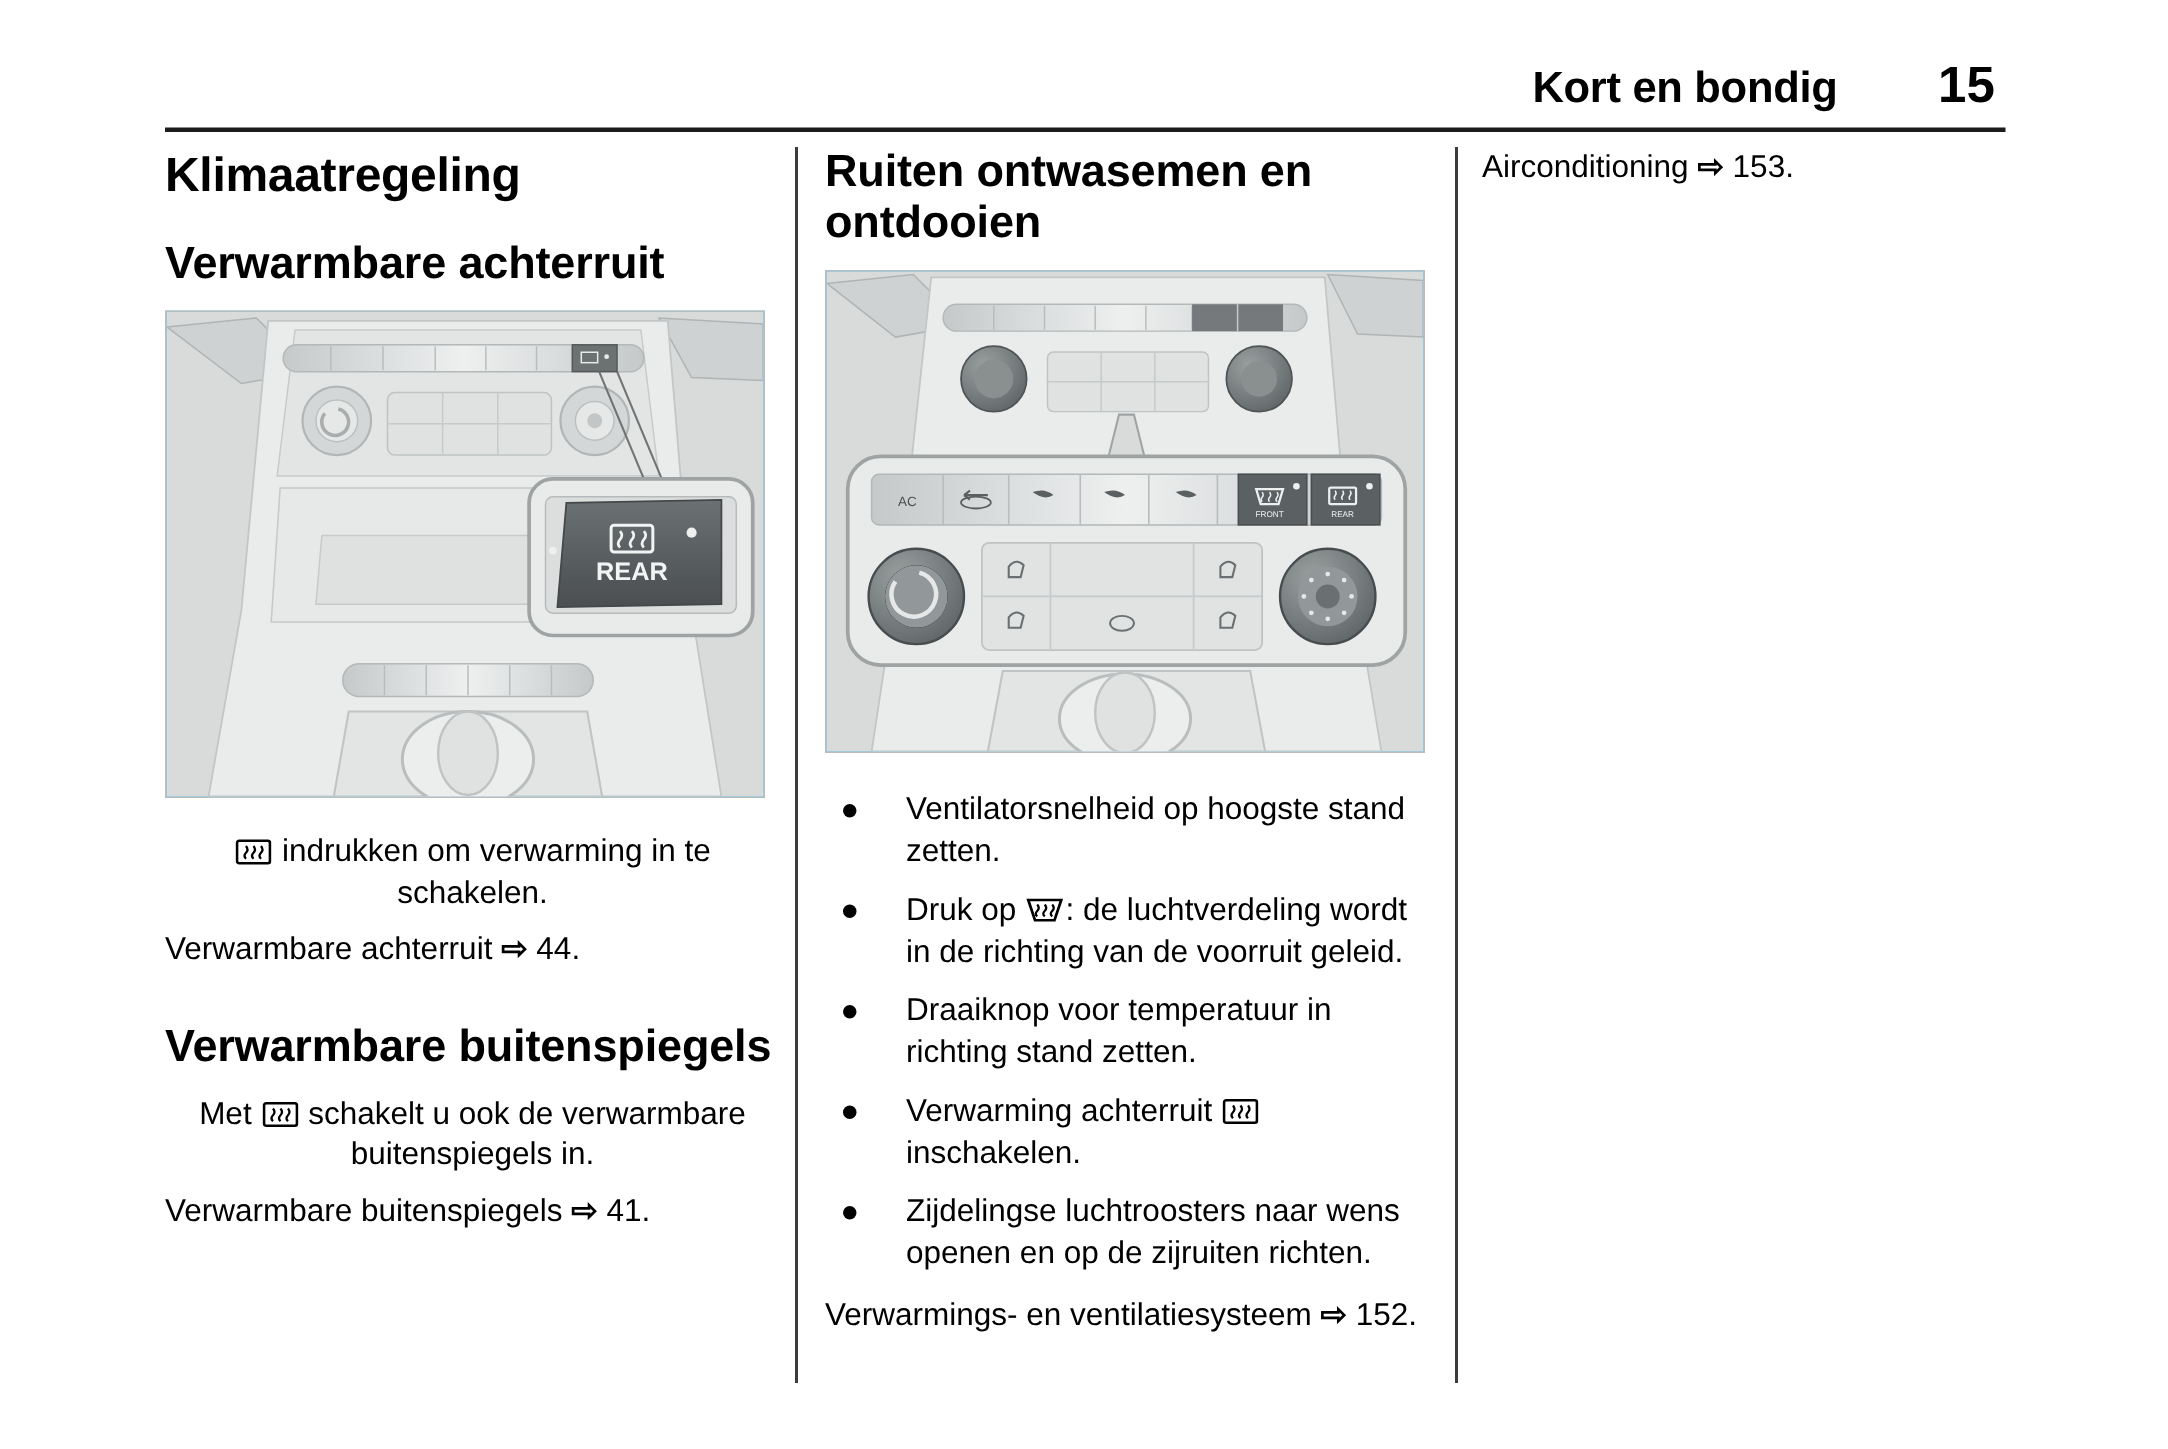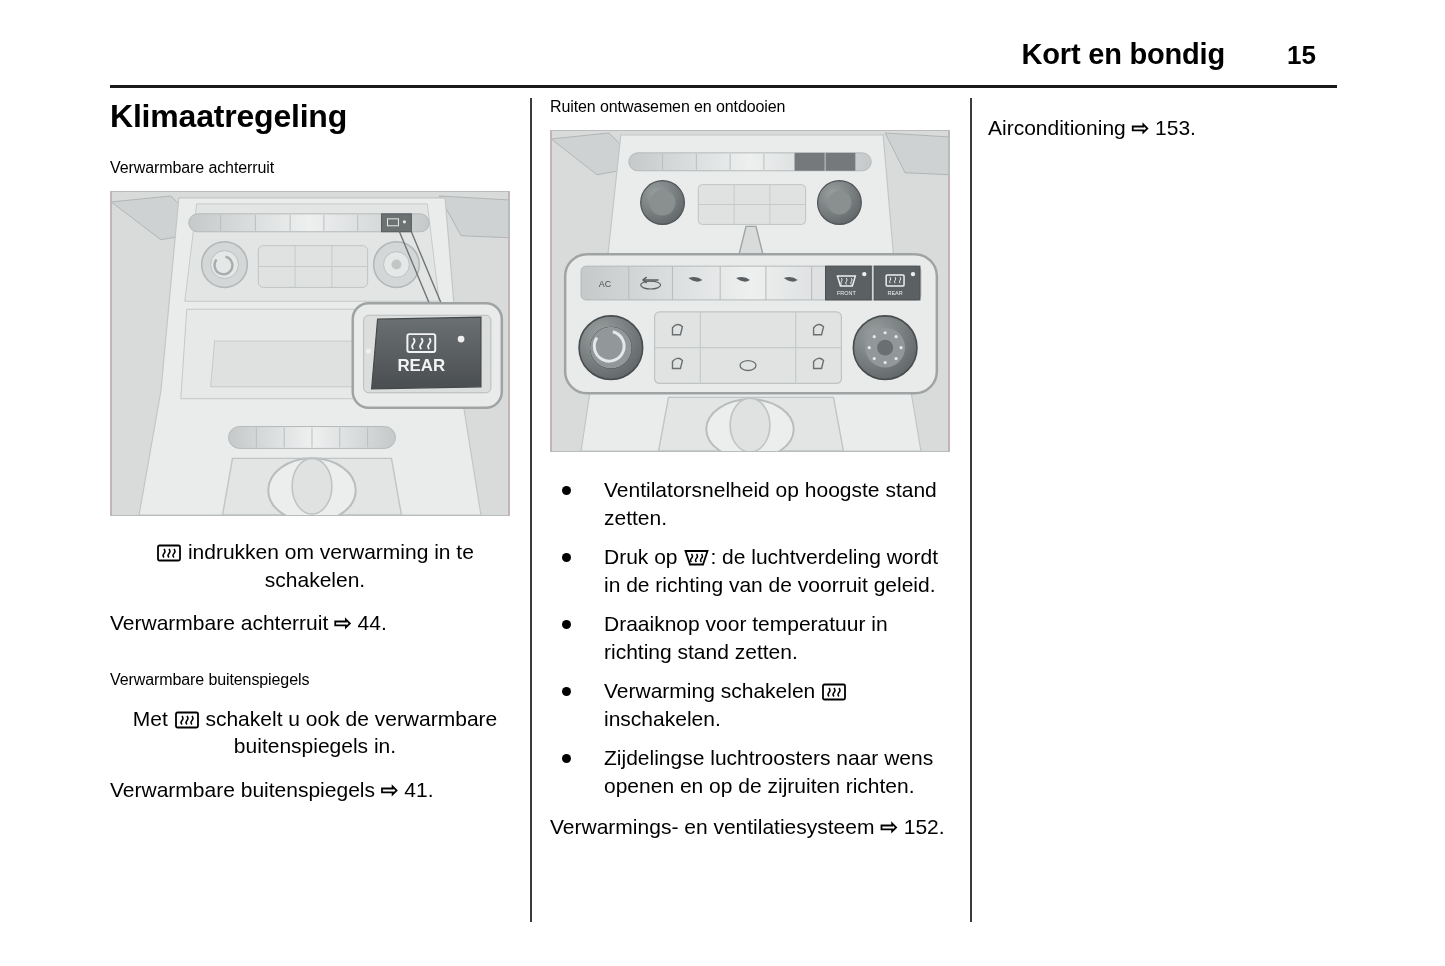--- a/index.html
+++ b/index.html
@@ -26,24 +26,24 @@
     justify-content: flex-end;
   }
   .header-title {
     font-size: 29px;
     font-weight: bold;
     letter-spacing: -0.2px;
     margin-right: 62px;
     margin-left: 22px;
   }
   .header-pagenum {
-    font-size: 26px;
+    font-size: 34px;
     font-weight: bold;
     min-width: 48px;
-    text-align: left;
+    text-align: center;
   }
   .header-rule {
     position: absolute;
     left: 110px; top: 85px;
     width: 1227px; height: 3px;
     background: #1b1b1b;
   }
 
   
   .columns {
@@ -70,31 +70,31 @@
   .divider-2 { left: 860px; }
 
   
   h1.section-title {
     font-size: 32px;
     font-weight: bold;
     margin: 0 0 24px 0;
     letter-spacing: -0.2px;
   }
   h2.sub-title {
-    font-size: 16px;
-    font-weight: normal;
+    font-size: 30px;
+    font-weight: bold;
     margin: 0 0 14px 0;
     letter-spacing: -0.1px;
   }
   h2.sub-title.spaced { margin-top: 34px; }
 
   p.body-text {
     font-size: 21px;
     line-height: 1.31;
-    margin: 16px 0 16px 0;
+    margin: 0 0 16px 0;
   }
   p.body-text.tight { margin-bottom: 10px; text-align: center; }
 
   .ref-arrow {
     font-size: 21px;
     font-weight: bold;
   }
 
   
   ul.bullet-list {
@@ -121,21 +121,21 @@
   .icon-inline {
     display: inline-block;
     vertical-align: -3px;
     margin: 0 1px;
   }
   .icon-inline svg { display: block; }
 
   
   .figure {
     position: relative;
-    background: #b91c1c;
+    background: #7dd3fc;
     border: 1px solid #b8bcbc;
     overflow: hidden;
   }
   .fig-left { width: 400px; height: 325px; margin-bottom: 22px; }
   .fig-mid  { width: 400px; height: 322px; margin-bottom: 24px; }
   .figure svg { display: block; width: 100%; height: 100%; }
 </style>
 </head>
 <body>
 
@@ -422,21 +422,21 @@
             </g>
           </svg>
         </span><span>: de luchtverdeling wordt in de richting van de voorruit geleid.</span>
       </li>
       <li>
         <span class="bullet-dot"></span>
         <span>Draaiknop voor temperatuur in richting stand zetten.</span>
       </li>
       <li>
         <span class="bullet-dot"></span>
-        <span>Verwarming schakelen </span><span class="icon-inline">
+        <span>Verwarming achterruit </span><span class="icon-inline">
           <svg width="24" height="18" viewBox="0 0 24 18">
             <rect x="1" y="1.5" width="22" height="15" rx="1.5" fill="none" stroke="#000" stroke-width="1.8"></rect>
             <g stroke="#000" stroke-width="1.5" fill="none">
               <path d="M7 5 q2 2.5 0 4.5 q-2 2 0 4"></path>
               <path d="M12 5 q2 2.5 0 4.5 q-2 2 0 4"></path>
               <path d="M17 5 q2 2.5 0 4.5 q-2 2 0 4"></path>
             </g>
           </svg>
         </span><span> inschakelen.</span>
       </li>

